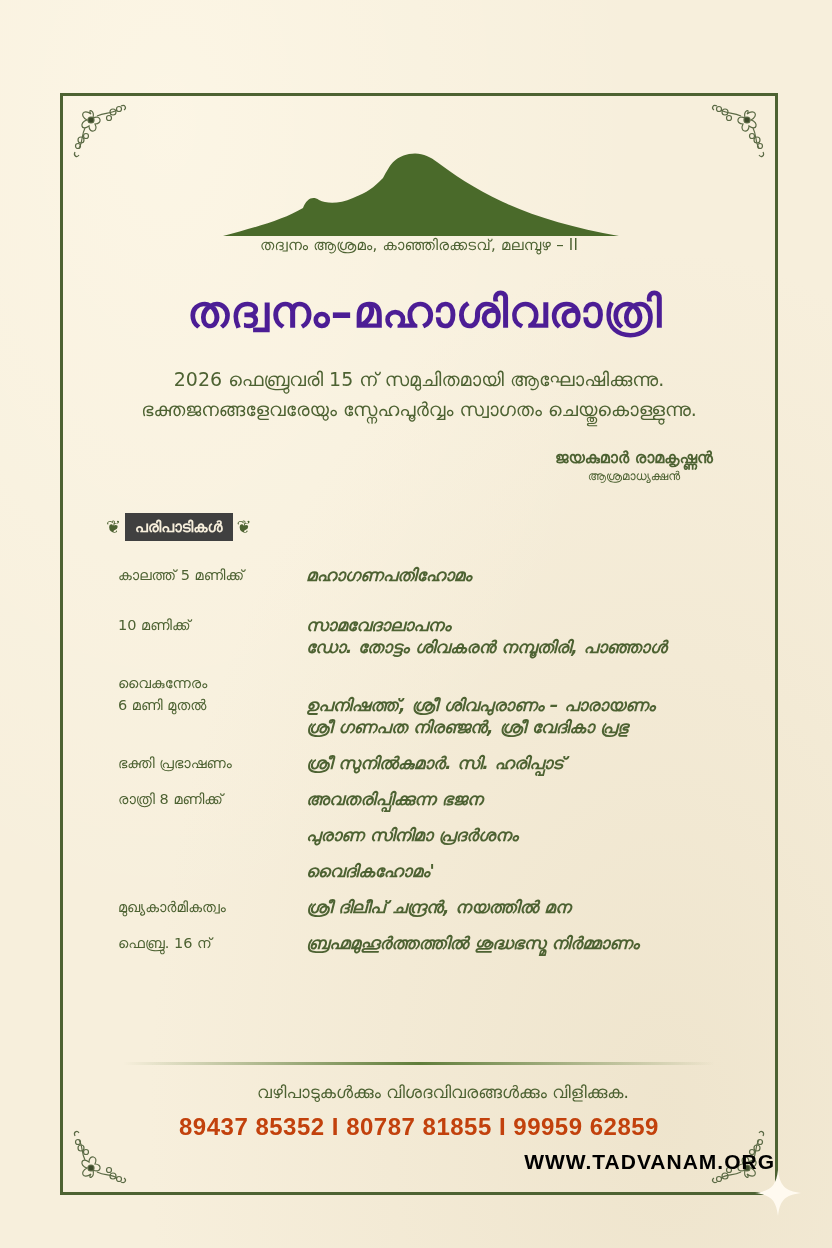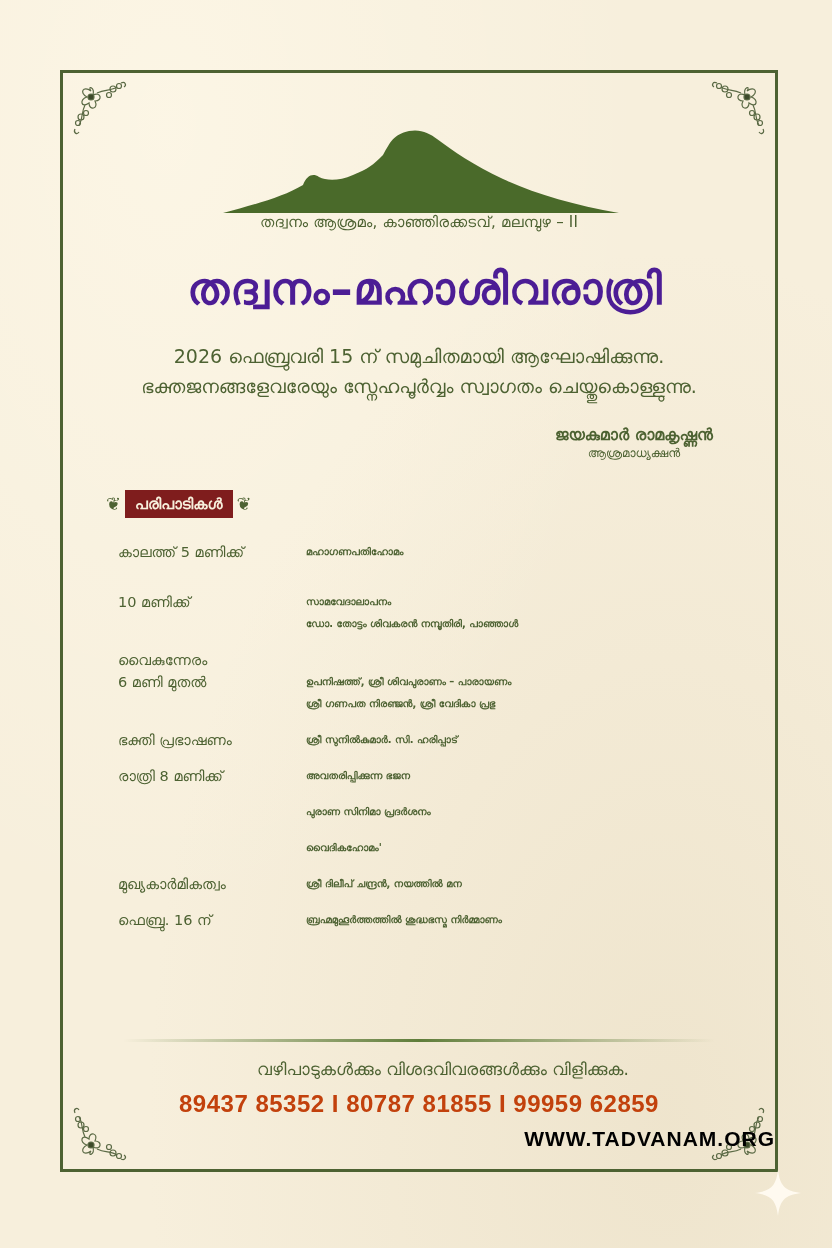--- a/index.html
+++ b/index.html
@@ -8,21 +8,21 @@
     background: #f7efdc;
     background-image:
       radial-gradient(ellipse at 20% 10%, rgba(255,250,235,0.6) 0%, rgba(0,0,0,0) 50%),
       radial-gradient(ellipse at 80% 90%, rgba(230,218,190,0.5) 0%, rgba(0,0,0,0) 55%);
     font-family: "DejaVu Sans", sans-serif;
     position: relative;
     color: #4a5e2a;
   }
   .frame {
     position: absolute;
-    left: 60px; top: 70px;
+    left: 60px; top: 93px;
     width: 718px; height: 1102px;
     border: 3px solid #4d6232;
   }
   .corner { position: absolute; width: 70px; height: 70px; }
   .corner svg { width: 100%; height: 100%; }
   .corner.tl { left: 6px; top: 4px; }
   .corner.tr { right: 6px; top: 4px; transform: scaleX(-1); }
   .corner.bl { left: 6px; bottom: 4px; transform: scaleY(-1); }
   .corner.br { right: 6px; bottom: 4px; transform: scale(-1,-1); }
 
@@ -50,28 +50,28 @@
   }
   .sig-name { font-size: 16px; color: #4d6232; font-weight: bold; }
   .sig-role { font-size: 12px; color: #4d6232; margin-top: 2px; }
 
   .section-head {
     position: absolute; left: 43px; top: 416px; height: 30px;
     display: flex; align-items: center; gap: 4px;
   }
   .flourish { font-size: 18px; color: #4d6232; line-height: 1; }
   .section-label {
-    background: #7f1d1d; color: #f7efdc; font-weight: bold; font-size: 15px;
+    background: #404040; color: #f7efdc; font-weight: bold; font-size: 15px;
     padding: 4px 10px; line-height: 20px;
   }
 
   .schedule { position: absolute; left: 55px; top: 468px; width: 620px; }
   .row { display: flex; margin-bottom: 14px; }
   .row .time { width: 188px; font-size: 14.5px; line-height: 22px; color: #4d6232; }
-  .row .event { flex: 1; font-size: 10px; line-height: 22px; color: #4d6232; font-weight: bold; }
+  .row .event { flex: 1; font-size: 17px; line-height: 22px; color: #4d6232; font-weight: bold; font-style: italic; }
   .row .event div { white-space: nowrap; }
 
   .divider {
     position: absolute; left: 60px; right: 60px; top: 966px; height: 3px;
     background: linear-gradient(to right, rgba(77,98,50,0) 0%, #5f7d3a 50%, rgba(77,98,50,0) 100%);
   }
   .footer-note {
     position: absolute; left: 0; right: 0; top: 986px; text-align: center;
     font-size: 17px; color: #4d6232; margin-left: 48px;
   }

